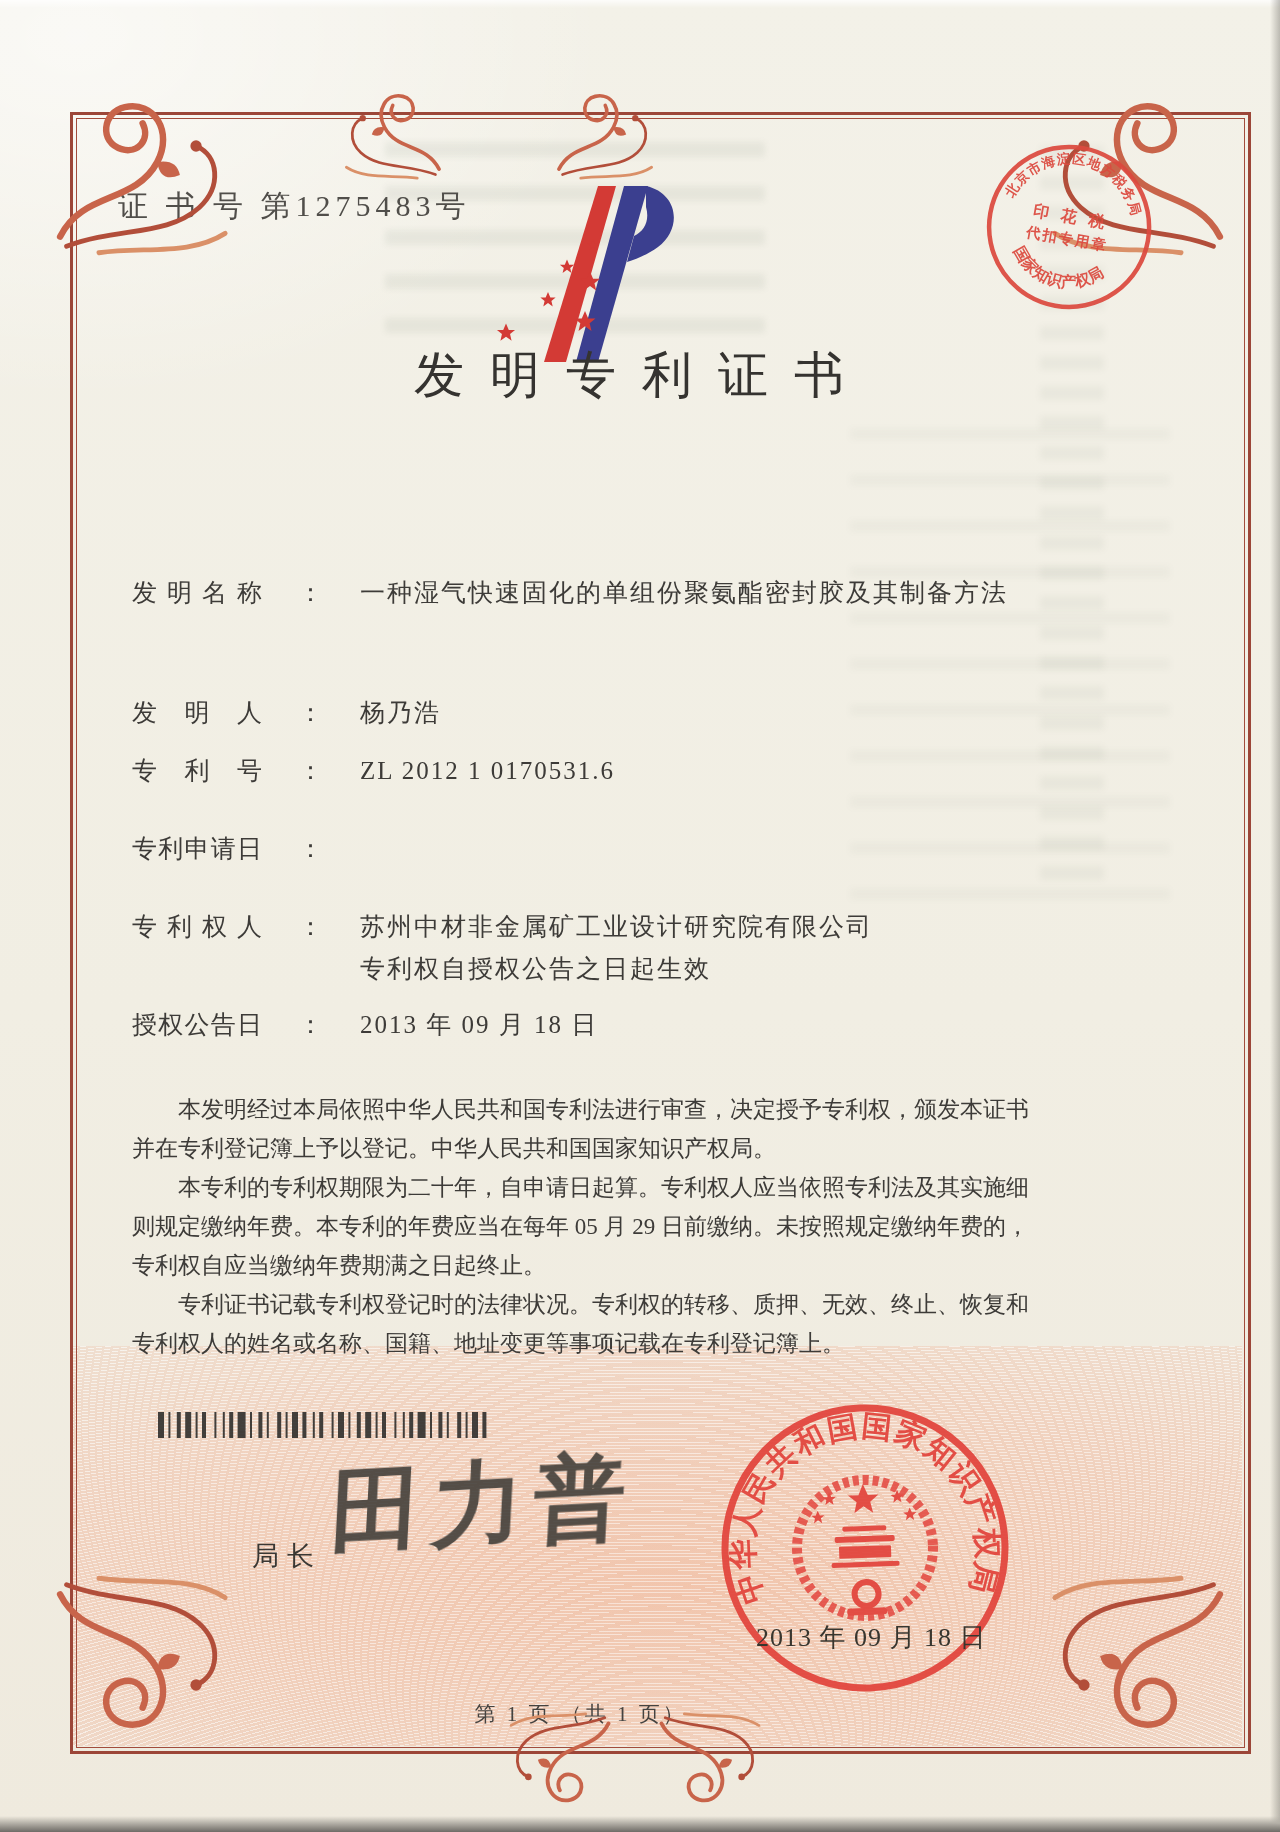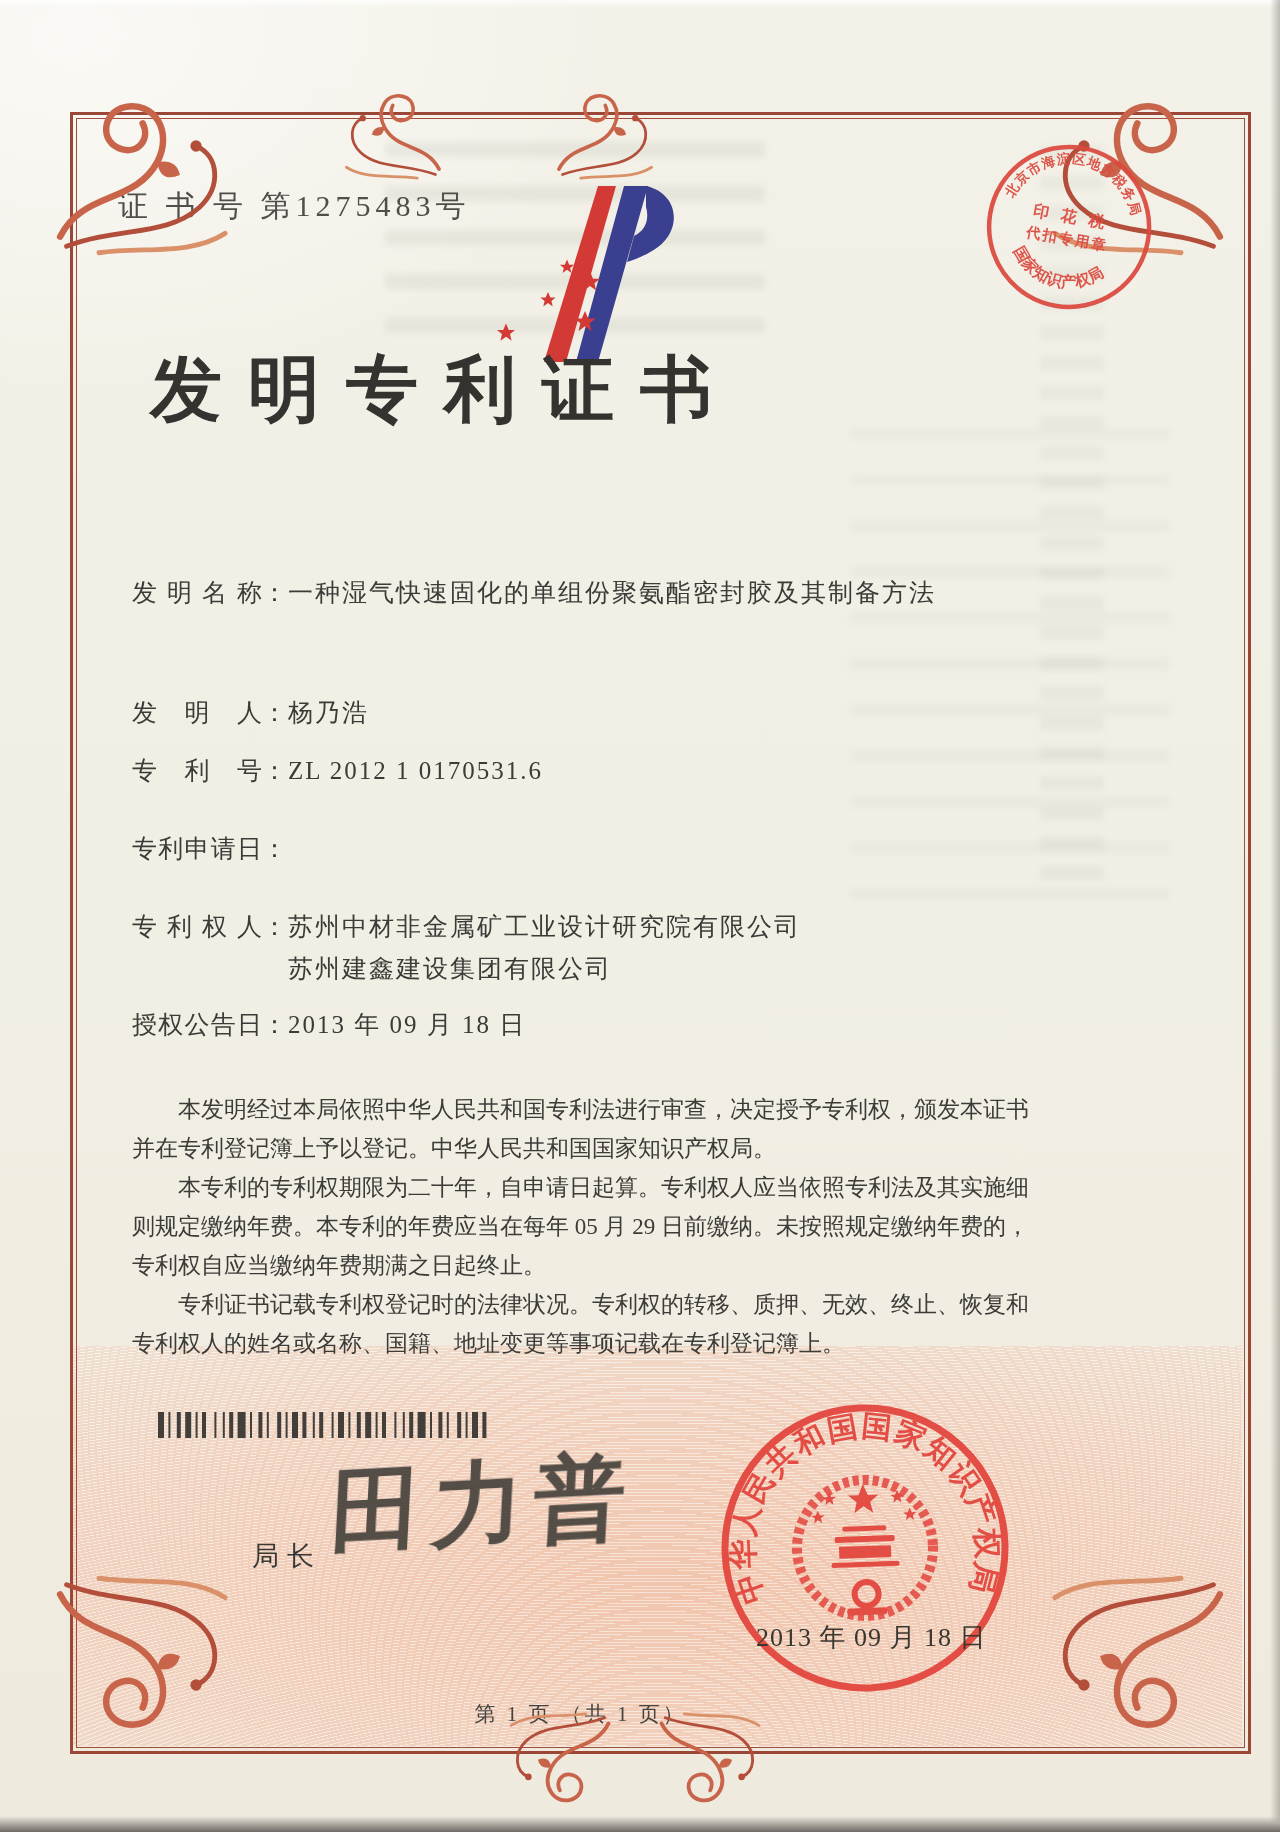--- a/index.html
+++ b/index.html
@@ -34,28 +34,28 @@
   .frame::after{content:"";position:absolute;inset:3px;border:1px solid #a24c3c;}
 
   
   .guilloche{position:absolute;left:73px;top:1346px;width:1169px;height:400px;z-index:0;
     background:
       repeating-radial-gradient(ellipse 1500px 520px at 50% 140%,rgba(255,255,255,.45) 0 2px,rgba(236,184,158,.22) 2px 8px),
       radial-gradient(ellipse 95% 85% at 52% 60%,rgba(244,192,165,.80) 0%,rgba(244,200,178,.50) 55%,rgba(243,208,190,.22) 80%,rgba(243,208,190,0) 97%);
   }
 
   .certno{position:absolute;left:118px;top:186px;font-size:30px;letter-spacing:5px;color:#504e4a;z-index:3;}
-  .title{position:absolute;left:150px;top:342px;width:720px;text-align:left;
-    font-size:72px;font-weight:700;letter-spacing:26px;color:#353330;z-index:3;white-space:nowrap;}
+  .title{position:absolute;left:150px;top:342px;width:720px;text-align:right;
+    font-size:50px;font-weight:400;letter-spacing:26px;color:#353330;z-index:3;white-space:nowrap;}
 
   .logo{position:absolute;left:470px;top:180px;z-index:3;}
   .stamp{position:absolute;left:982px;top:140px;z-index:4;transform:rotate(10deg);opacity:.93;}
 
   .fields{position:absolute;left:132px;top:572px;width:897px;z-index:3;}
-  .frow{display:flex;font-size:25px;line-height:42px;color:#3d3b38;}
+  .frow{display:flex;font-size:25px;line-height:42px;color:#3d3b38;gap:36px;}
   .frow:nth-child(2){margin-top:78px}
   .frow:nth-child(3){margin-top:16px}
   .frow:nth-child(4){margin-top:36px}
   .frow:nth-child(5){margin-top:36px}
   .frow:nth-child(6){margin-top:14px}
   .flabel{width:130px;text-align:justify;text-align-last:justify;flex:none;}
   .fcolon{width:26px;flex:none;}
   .fvals{flex:1;letter-spacing:2px;}
 
   .paras{position:absolute;left:132px;top:1090px;width:897px;z-index:3;
@@ -184,21 +184,21 @@
       </div>
       <div class="frow">
         <span class="flabel">专利申请日</span>
         <span class="fcolon">：</span>
       </div>
       <div class="frow">
         <span class="flabel">专利权人</span>
         <span class="fcolon">：</span>
         <div class="fvals">
           <div>苏州中材非金属矿工业设计研究院有限公司</div>
-          <div>苏州建鑫建设集团有限公司</div>
+          <div>专利权自授权公告之日起生效</div>
         </div>
       </div>
       <div class="frow">
         <span class="flabel">授权公告日</span>
         <span class="fcolon">：</span>
         <div class="fvals">
           <div>2013 年 09 月 18 日</div>
         </div>
       </div>
     </div>

